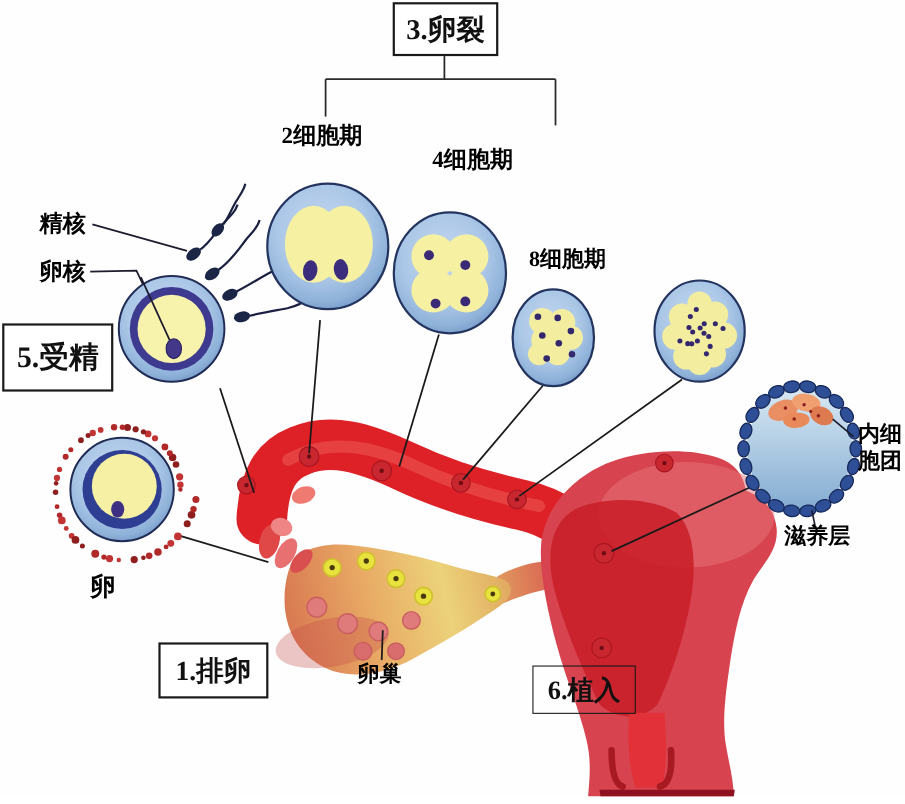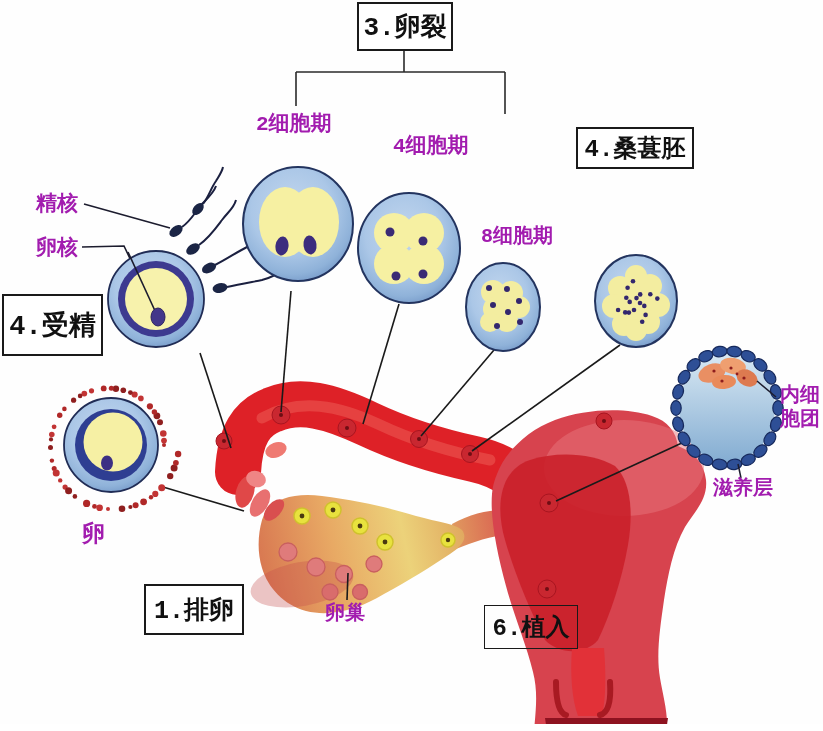--- a/index.html
+++ b/index.html
@@ -1,19 +1,19 @@
 <!DOCTYPE html>
 <html><head>
 <meta charset="utf-8">
 <style>
   html,body{margin:0;padding:0;background:#fff;}
   #stage{position:relative;width:823px;height:724px;background:#fefefe;overflow:hidden;
-         font-family:Liberation Mono, monospace;color:#111;}
+         font-family:Liberation Serif, serif;color:#111;}
   #art{position:absolute;left:0;top:0;width:823px;height:731px;}
-  .lb{position:absolute;white-space:nowrap;color:#a21caf;font-weight:600;}
+  .lb{position:absolute;white-space:nowrap;color:#000000;font-weight:600;}
   .label-box{position:absolute;border:2px solid #1a1a1a;background:#ffffff;
              display:flex;align-items:center;justify-content:center;
              font-weight:700;color:#111;}
   .label-box.transparent{background:transparent;border-width:1.5px;}
   .wrap2{white-space:normal;line-height:1.18;}
 </style>
 </head>
 <body>
 
 <div id="stage">
@@ -349,29 +349,26 @@
 </svg>
 
 <div class="label-box" style="left:357px;top:2px;width:92px;height:45px;font-size:26px;">
       <span>3.卵裂</span>
     </div>
 
 <div class="lb" style="left:256px;top:109px;font-size:21px;">2细胞期</div>
 <div class="lb" style="left:393px;top:131px;font-size:21px;">4细胞期</div>
 <div class="lb" style="left:481px;top:222px;font-size:20px;">8细胞期</div>
 
-<div class="label-box" style="left:576px;top:127px;width:114px;height:38px;font-size:24px;">
-      <span>4.桑葚胚</span>
-    </div>
 
 <div class="lb" style="left:36px;top:189px;font-size:21px;">精核</div>
 <div class="lb" style="left:36px;top:233px;font-size:21px;">卵核</div>
 
 <div class="label-box" style="left:2px;top:294px;width:97px;height:58px;font-size:27px;">
-      <span>4.受精</span>
+      <span>5.受精</span>
     </div>
 
 <div class="lb" style="left:82px;top:518px;font-size:23px;">卵</div>
 
 <div class="label-box" style="left:144px;top:584px;width:96px;height:47px;font-size:25px;">
       <span>1.排卵</span>
     </div>
 
 <div class="lb" style="left:325px;top:599px;font-size:20px;">卵巢</div>
 

